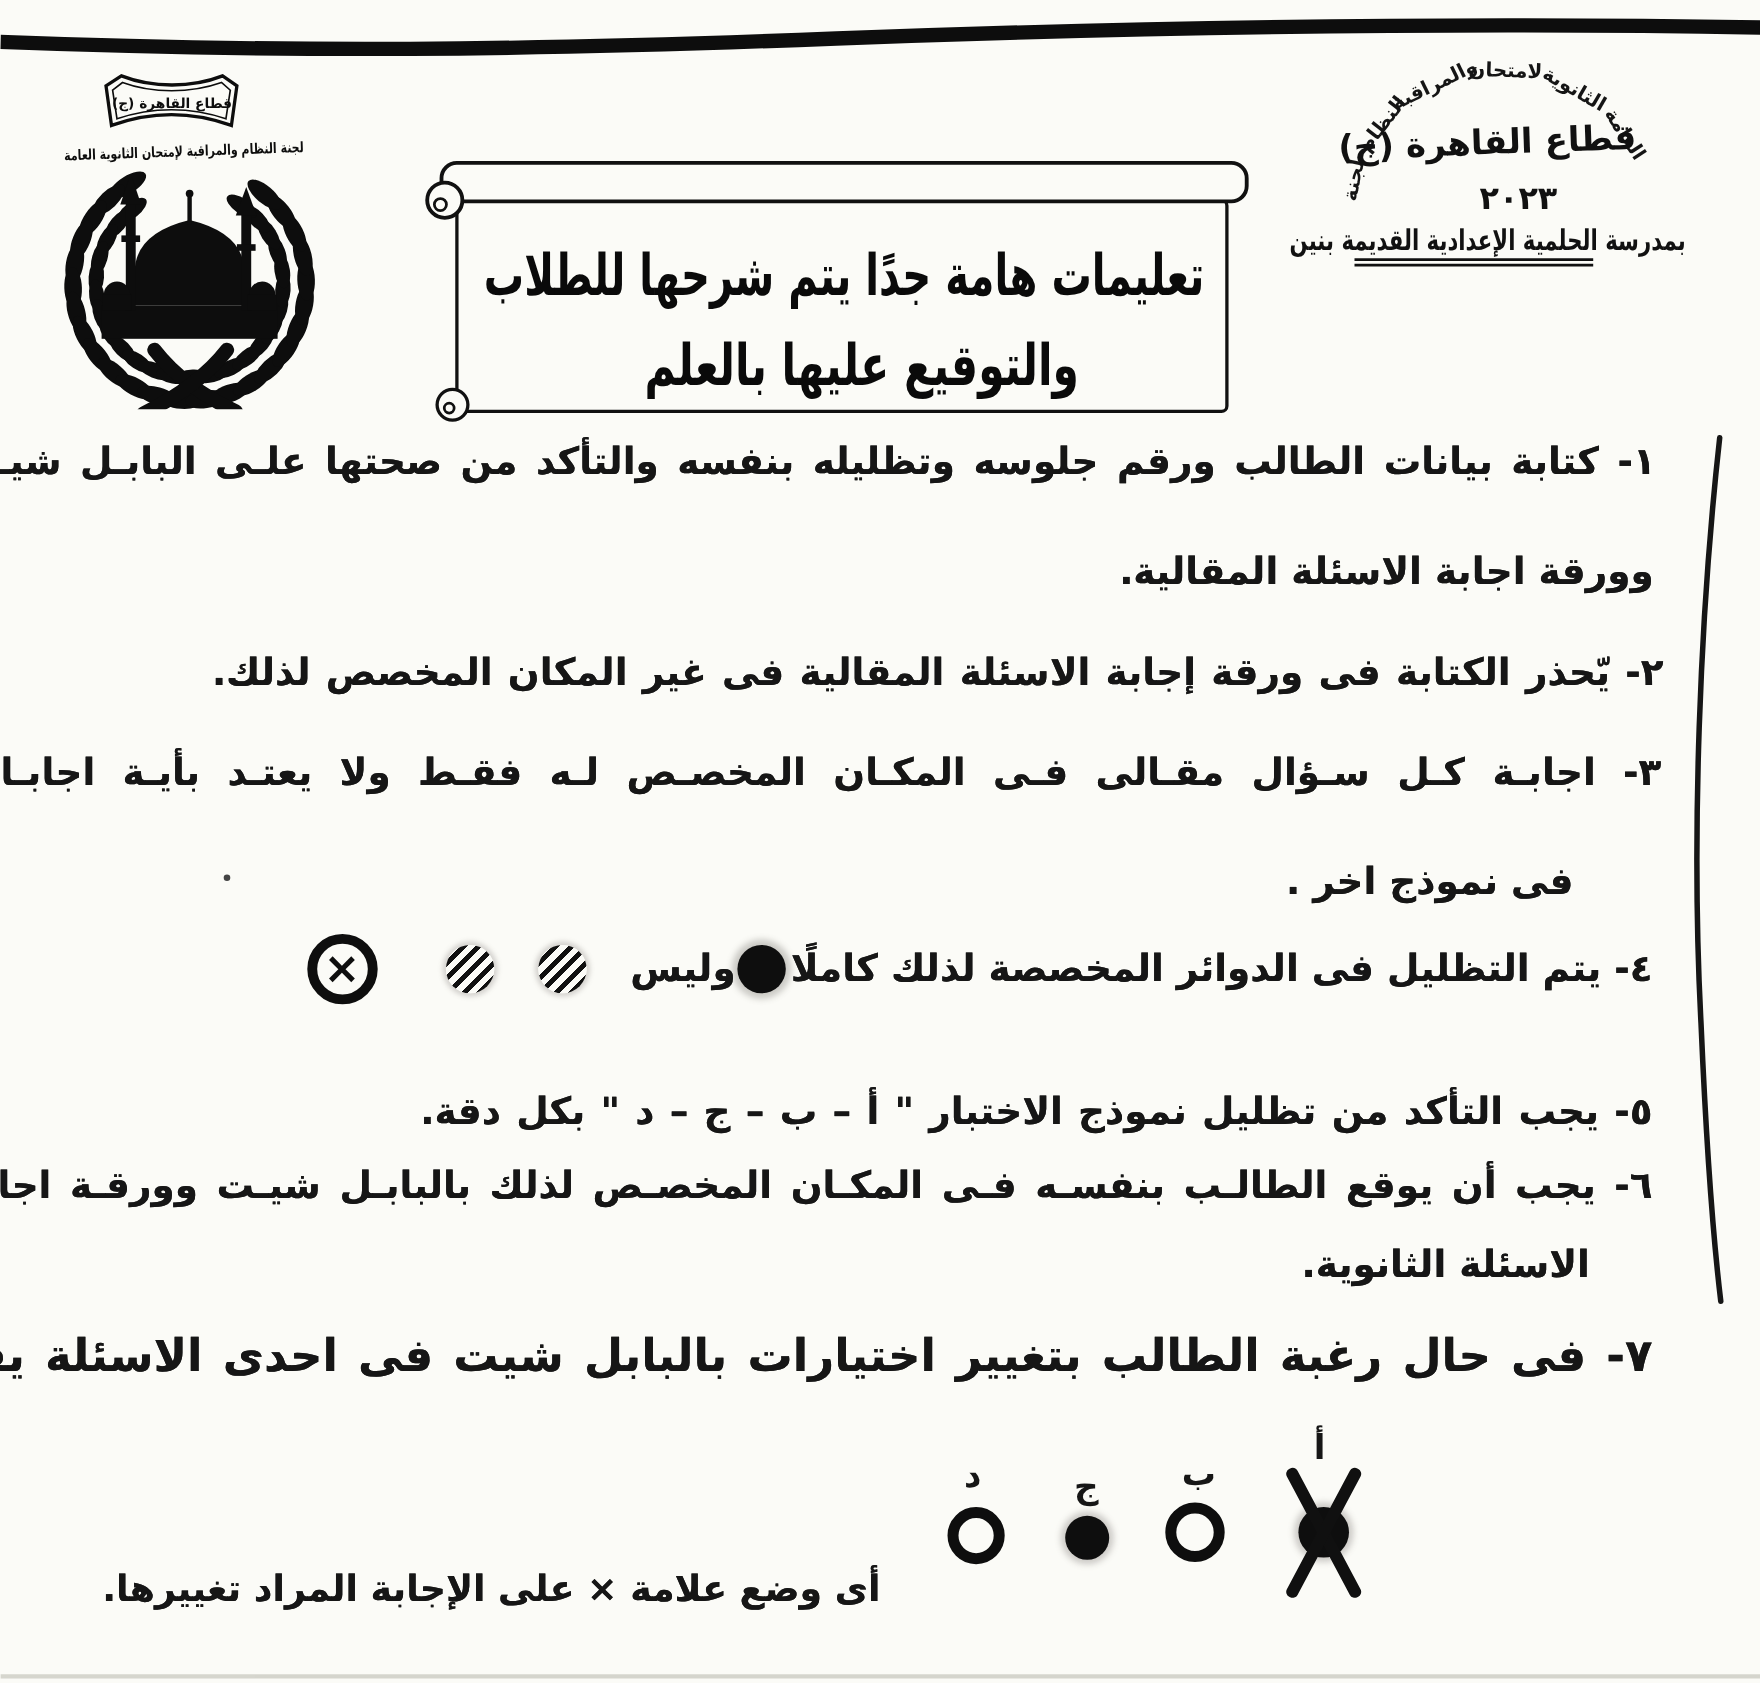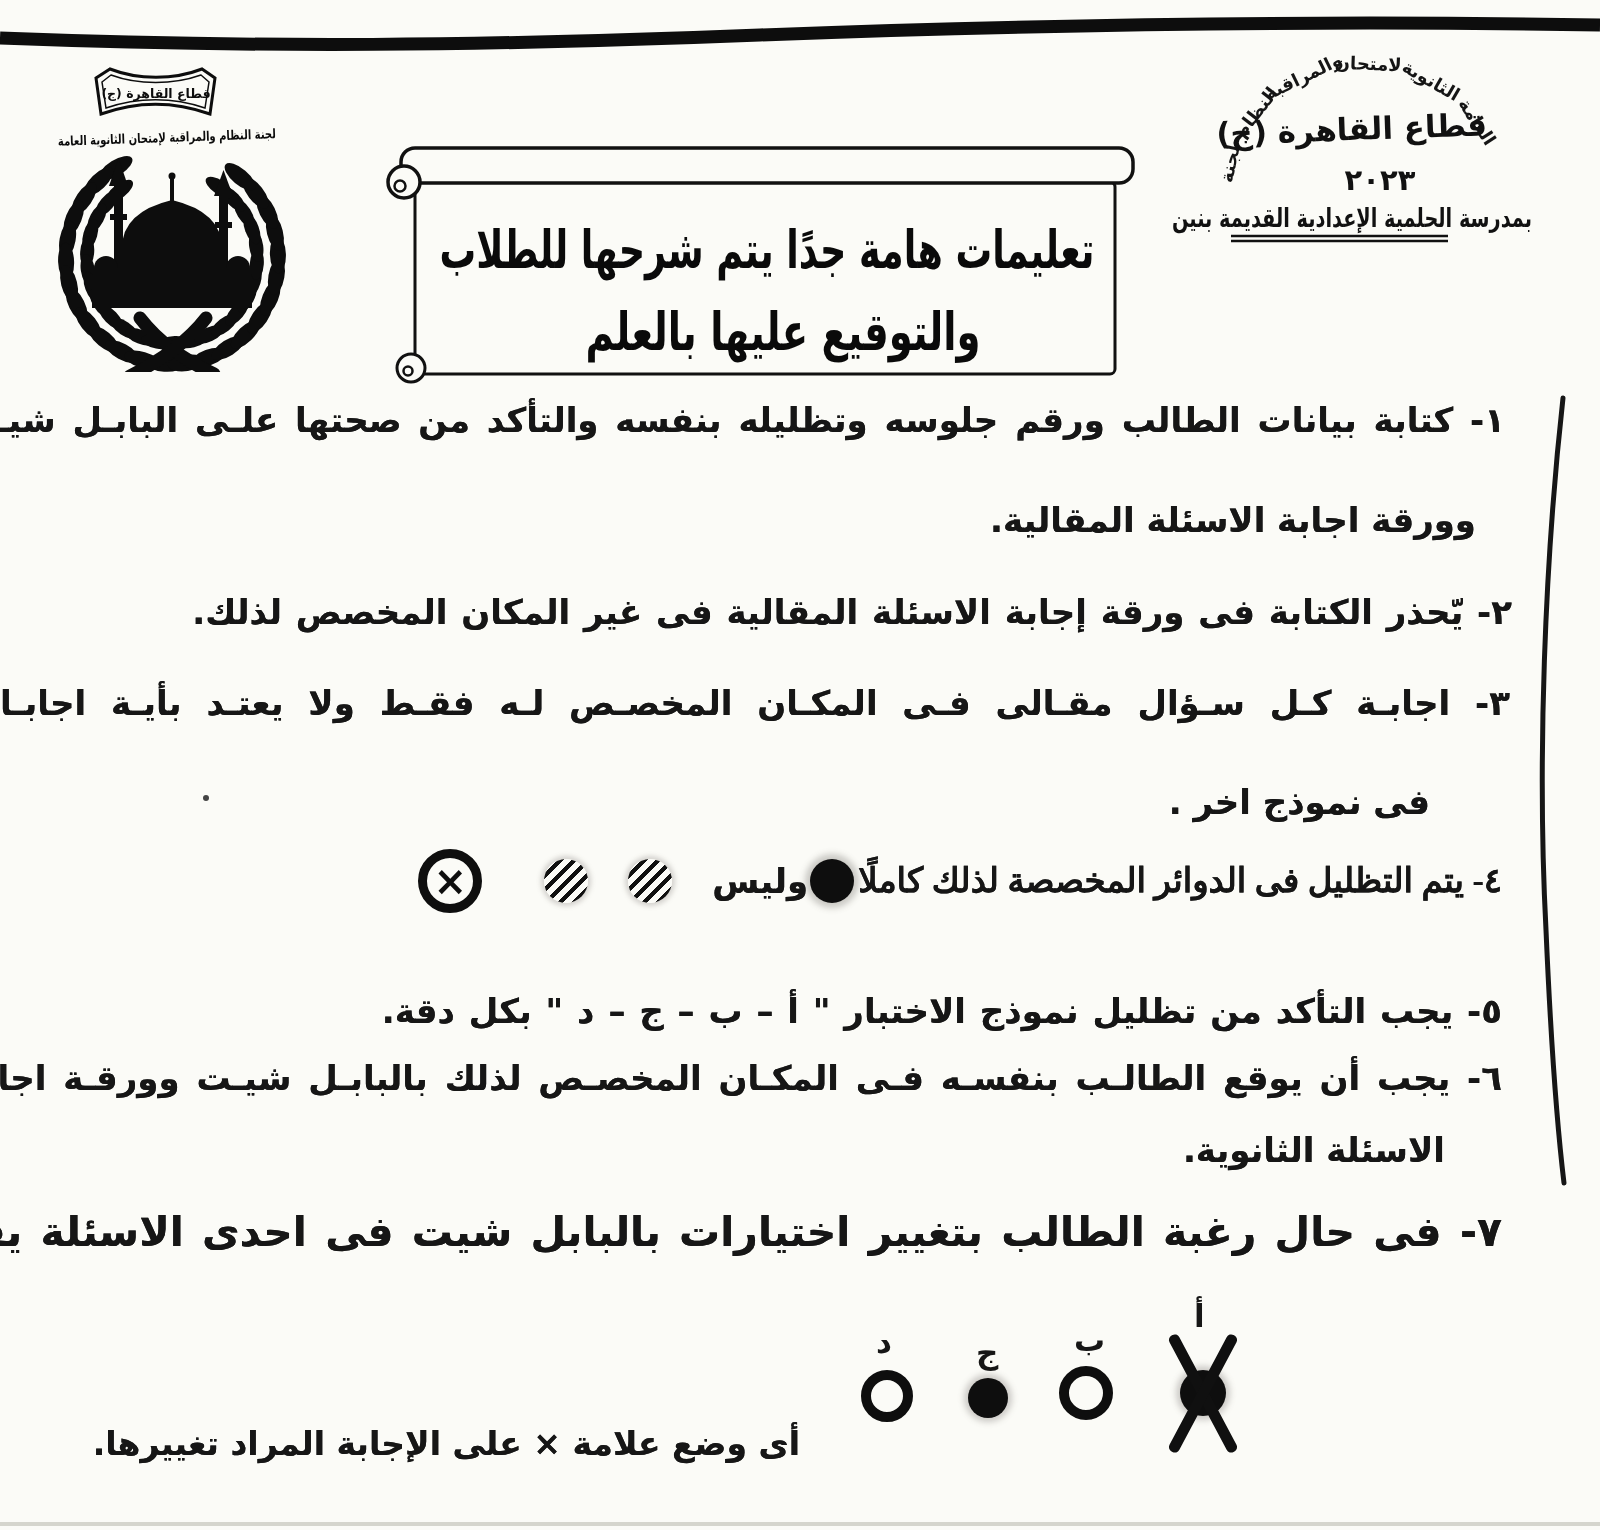--- a/index.html
+++ b/index.html
@@ -158,29 +158,29 @@
     </g>
     <g>
       <circle cx="28" cy="230" r="14" fill="#fbfbf7" stroke="#111" stroke-width="3"></circle>
       <circle cx="25" cy="233" r="4.5" fill="none" stroke="#111" stroke-width="2.5"></circle>
     </g>
     <text x="384" y="130" text-anchor="middle" font-size="52" font-weight="700" fill="#0a0a0a" direction="rtl" textLength="655" lengthAdjust="spacingAndGlyphs">تعليمات هامة جدًا يتم شرحها للطلاب</text>
     <text x="400" y="212" text-anchor="middle" font-size="52" font-weight="700" fill="#0a0a0a" direction="rtl" textLength="395" lengthAdjust="spacingAndGlyphs">والتوقيع عليها بالعلم</text>
   </svg>
 
   <div class="line" style="top:400px;right:95px;word-spacing:5px;">١- كتابة بيانات الطالب ورقم جلوسه وتظليله بنفسه والتأكد من صحتها علـى البابـل شيـت</div>
-  <div class="line" style="top:500px;right:124px;text-align:right;">وورقة اجابة الاسئلة المقالية.</div>
+  <div class="line" style="top:500px;right:97px;text-align:right;">وورقة اجابة الاسئلة المقالية.</div>
 
   <div class="line" style="top:592px;right:88px;word-spacing:2px;">٢- يّحذر الكتابة فى ورقة إجابة الاسئلة المقالية فى غير المكان المخصص لذلك.</div>
 
   <div class="line" style="top:683px;right:90px;word-spacing:13px;">٣- اجابـة كـل سـؤال مقـالى فـى المكـان المخصـص لـه فقـط ولا يعتـد بأيـة اجابـات</div>
   <div class="line" style="top:782px;right:170px;">فى نموذج اخر .</div>
 
   <div class="row" style="top:846px;right:98px;height:70px;">
-    <span class="line" style="position:static;font-family:Liberation Serif, serif;">٤- يتم التظليل فى الدوائر المخصصة لذلك كاملًا</span>
+    <span class="line" style="position:static;">٤- يتم التظليل فى الدوائر المخصصة لذلك كاملًا</span>
     <span class="dot-filled" style="margin-left:2px;margin-right:4px;"></span>
     <span class="line" style="position:static;text-align:right;">وليس</span>
     <span class="dot-hatched" style="margin-right:40px;"></span>
     <span class="dot-hatched" style="margin-right:40px;"></span>
     <span class="dot-xring" style="margin-right:62px;">
         <span>×</span>
       </span>
   </div>
 
   <div class="line" style="top:963px;right:98px;word-spacing:2px;margin-top:28px;">٥- يجب التأكد من تظليل نموذج الاختبار " أ – ب – ج – د " بكل دقة.</div>

